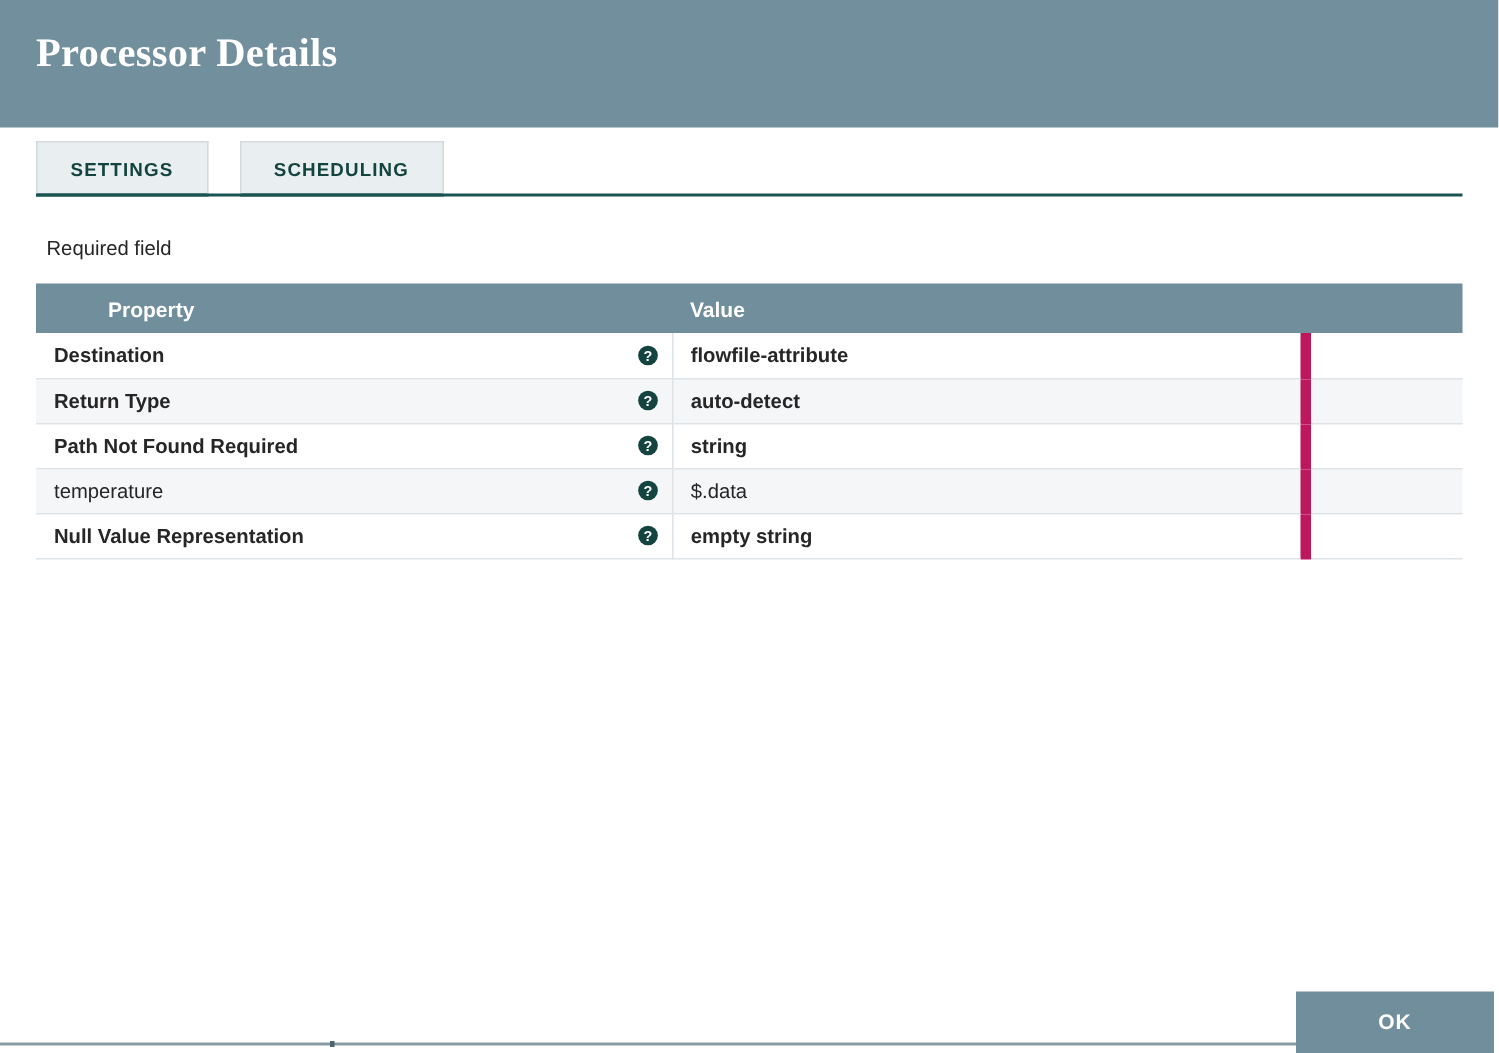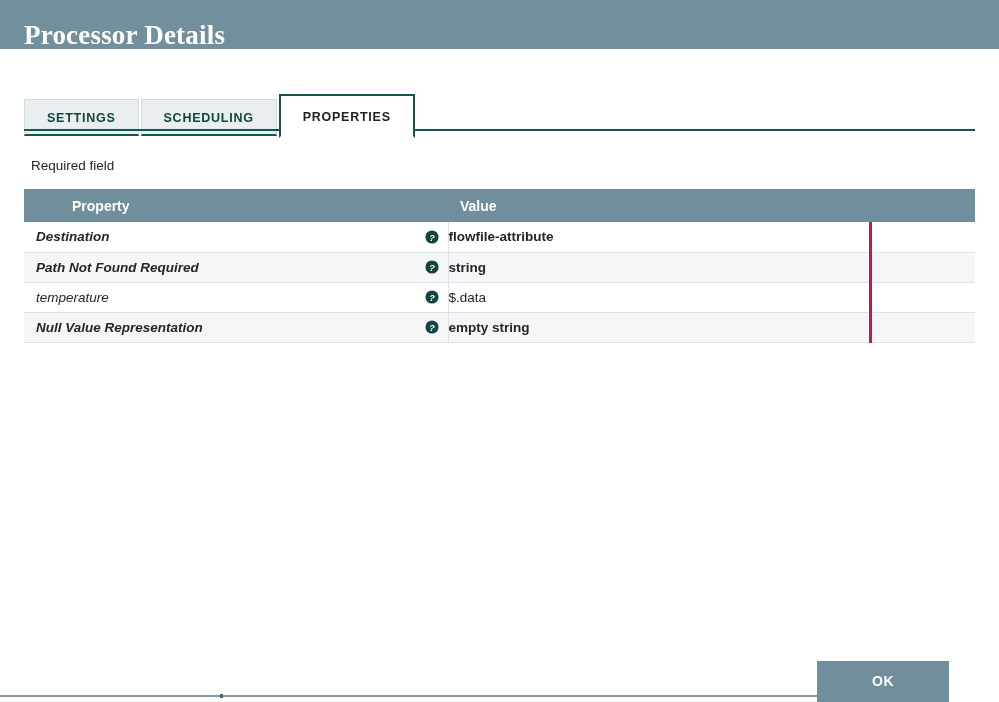--- a/index.html
+++ b/index.html
@@ -14,21 +14,21 @@
     overflow: hidden;
     font-family: "Liberation Sans", sans-serif;
     -webkit-font-smoothing: antialiased;
   }
 
   
   .titlebar {
     position: absolute;
     left: 0; top: 0;
     width: 999px;
-    height: 49px;
+    height: 85px;
     background: #728f9e;
     box-sizing: border-box;
   }
   .titlebar-text {
     position: absolute;
     left: 24px;
     top: 20px;
     font-family: "Liberation Serif", serif;
     font-size: 27px;
     font-weight: bold;
@@ -43,21 +43,21 @@
     left: 0;
     top: 69px;
     width: 999px;
     height: 68px;
   }
   .tabs {
     position: absolute;
     left: 24px;
     top: 25px;
     display: flex;
-    align-items: flex-end;
+    gap: 19px;
   }
   .tab {
     position: relative;
     height: 37px;
     line-height: 37px;
     padding: 0 22px;
     box-sizing: border-box;
     font-size: 12.5px;
     font-weight: bold;
     letter-spacing: 0.75px;
@@ -146,25 +146,24 @@
     vertical-align: middle;
   }
   .prop-table tbody tr:nth-child(odd)  td { background: #ffffff; }
   .prop-table tbody tr:nth-child(even) td { background: #f4f6f8; }
 
   td.cell-prop {
     position: relative;
     padding-left: 12px;
     border-right: 1px solid #dde3e7;
     width: 424px;
-    font-style: italic;
   }
   td.cell-val {
-    padding-left: 0;
-    border-right: 3px solid #be185d;
+    padding-left: 12px;
+    border-right: 7px solid #be185d;
     width: 422px;
   }
   td.cell-extra { width: 105px; }
 
   .prop-name.required { font-weight: bold; }
   .prop-val.required  { font-weight: bold; }
 
   .help-icon {
     position: absolute;
     right: 9px;
@@ -188,21 +187,21 @@
   .footer-tick {
     position: absolute;
     left: 220px;
     top: 694px;
     width: 3px;
     height: 4px;
     background: #4e6370;
   }
   .ok-button {
     position: absolute;
-    left: 817px;
+    left: 864px;
     top: 661px;
     width: 132px;
     height: 41px;
     background: #718e9d;
     color: #ffffff;
     font-size: 14px;
     font-weight: bold;
     letter-spacing: 0.6px;
     text-align: center;
     line-height: 41px;
@@ -215,21 +214,20 @@
 <body>
 
 <div class="titlebar">
   <div class="titlebar-text">Processor Details</div>
 </div>
 
 <div class="tabstrip">
   <div class="tabs" id="tabs-container">
       <div class="tab">SETTINGS</div>
       <div class="tab">SCHEDULING</div>
-      <div class="tab active">PROPERTIES</div>
     </div>
   <div class="tab-underline"></div>
 </div>
 
 <div class="content">
 
   <div class="required-field-label">Required field</div>
 
   <table class="prop-table">
     <thead>
@@ -242,20 +240,28 @@
     <tbody id="prop-rows">
         <tr>
           <td class="cell-prop"><span class="prop-name required">Destination</span><svg class="help-icon" viewBox="0 0 16 16">
               <circle cx="8" cy="8" r="7.5" fill="#14443f"></circle>
               <text x="8" y="12" text-anchor="middle" font-family="Liberation Sans, sans-serif" font-size="11" font-weight="bold" fill="#ffffff">?</text>
             </svg></td>
           <td class="cell-val"><span class="prop-val required">flowfile-attribute</span></td>
           <td class="cell-extra"></td>
         </tr>
         <tr>
+          <td class="cell-prop"><span class="prop-name required">Return Type</span><svg class="help-icon" viewBox="0 0 16 16">
+              <circle cx="8" cy="8" r="7.5" fill="#14443f"></circle>
+              <text x="8" y="12" text-anchor="middle" font-family="Liberation Sans, sans-serif" font-size="11" font-weight="bold" fill="#ffffff">?</text>
+            </svg></td>
+          <td class="cell-val"><span class="prop-val required">auto-detect</span></td>
+          <td class="cell-extra"></td>
+        </tr>
+        <tr>
           <td class="cell-prop"><span class="prop-name required">Path Not Found Required</span><svg class="help-icon" viewBox="0 0 16 16">
               <circle cx="8" cy="8" r="7.5" fill="#14443f"></circle>
               <text x="8" y="12" text-anchor="middle" font-family="Liberation Sans, sans-serif" font-size="11" font-weight="bold" fill="#ffffff">?</text>
             </svg></td>
           <td class="cell-val"><span class="prop-val required">string</span></td>
           <td class="cell-extra"></td>
         </tr>
         <tr>
           <td class="cell-prop"><span class="prop-name">temperature</span><svg class="help-icon" viewBox="0 0 16 16">
               <circle cx="8" cy="8" r="7.5" fill="#14443f"></circle>

